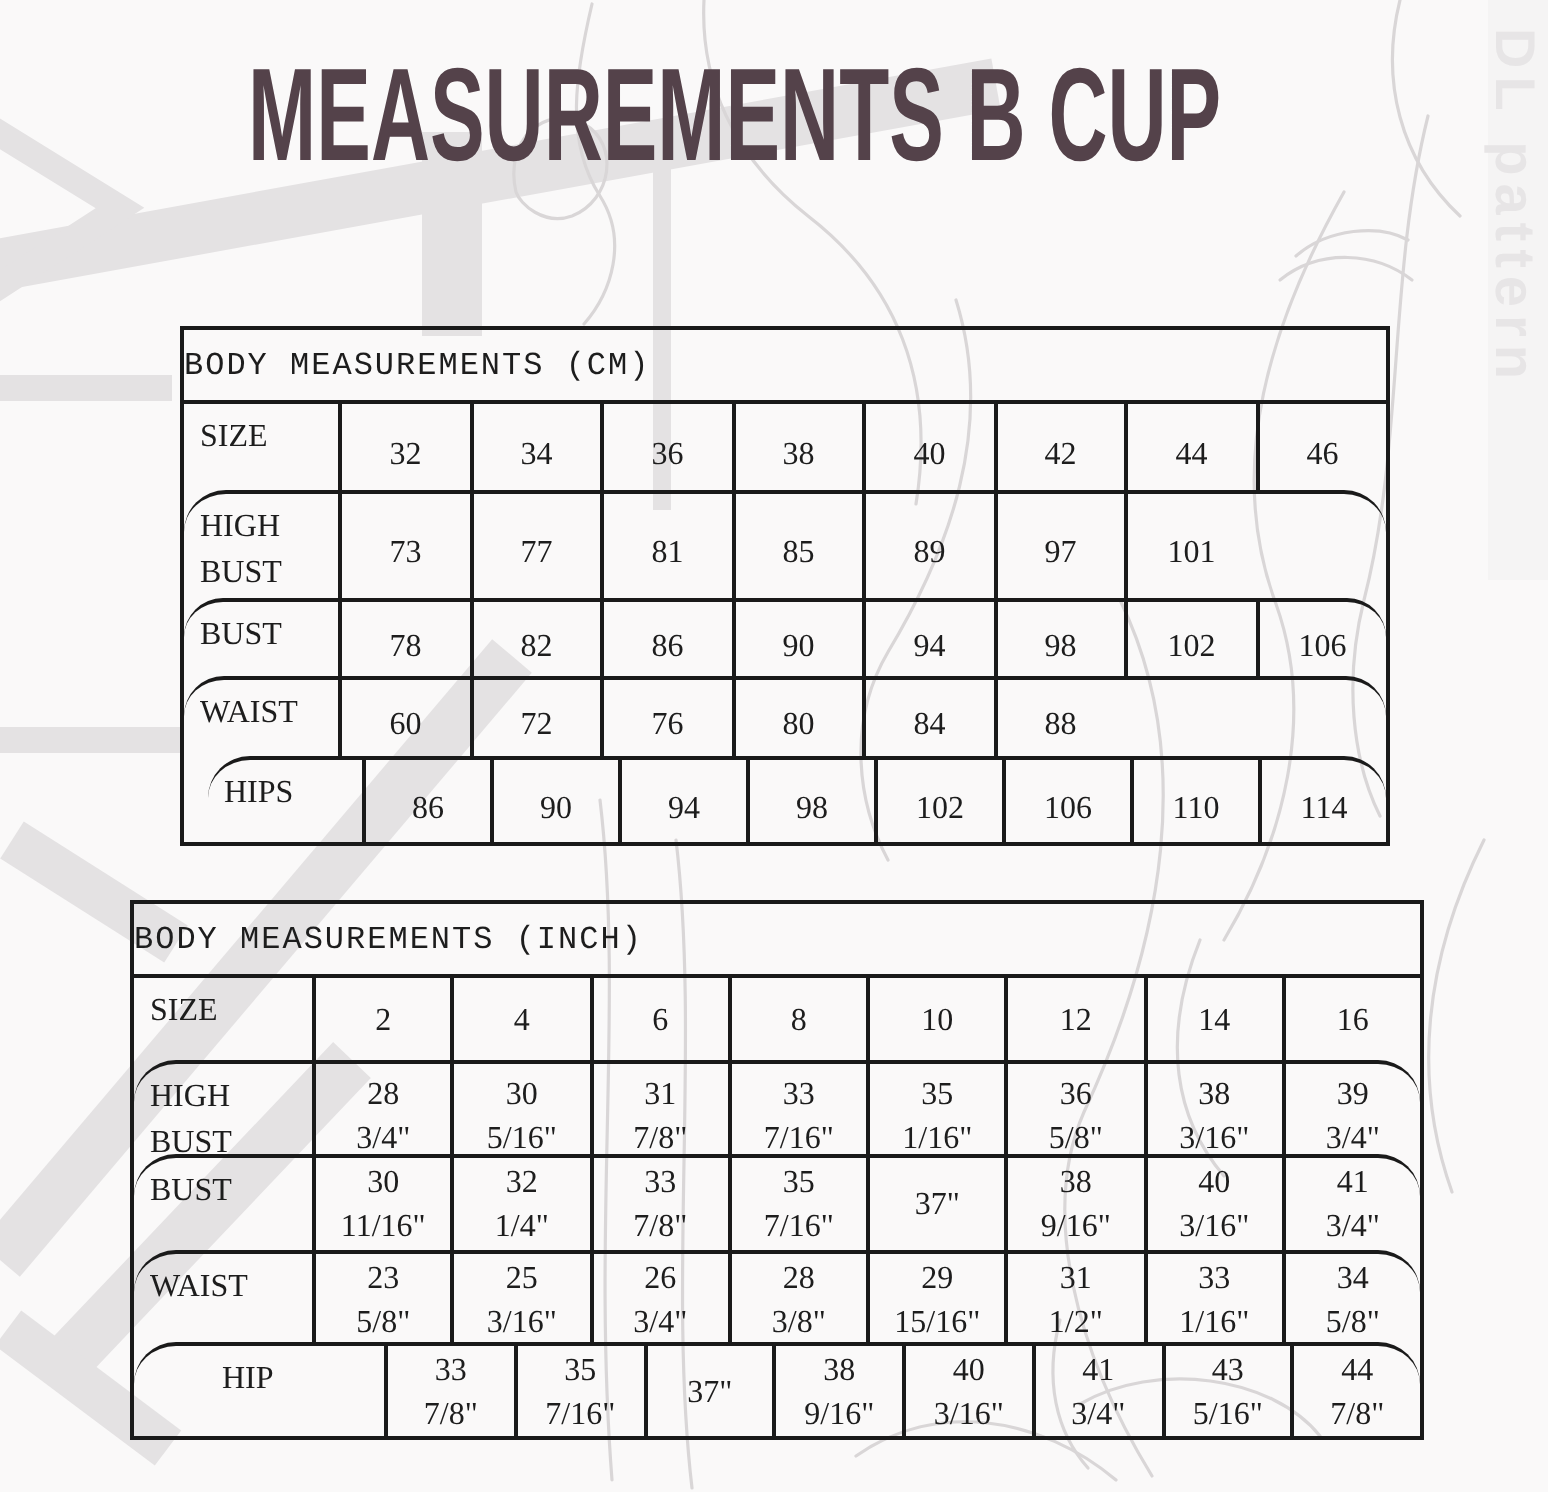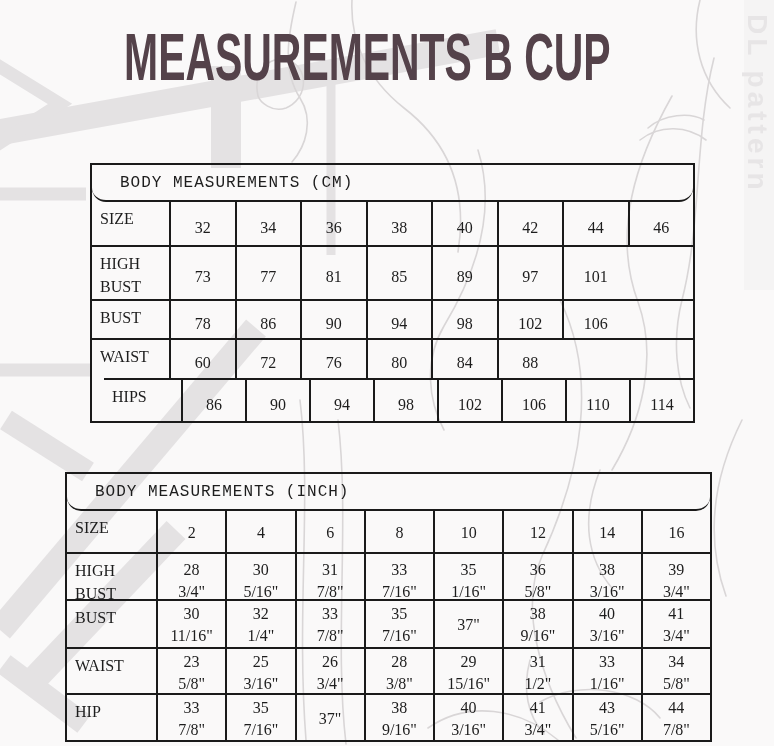--- a/index.html
+++ b/index.html
@@ -29,50 +29,50 @@
     color:#54424a;
     transform:scaleX(0.62);transform-origin:center;
     white-space:nowrap;
   }
   
   .tbl{
     position:absolute;border:2px solid #1a1a1a;color:#1d1d1d;
     background:transparent;box-sizing:border-box;
   }
   .thead{
-    display:flex;align-items:center;padding-left:28px;
+    display:flex;align-items:center;padding-left:0;
     font-size:16px;letter-spacing:1px;
-    border-bottom:2px solid #1a1a1a;box-sizing:border-box;border-radius:14px;
+    border-bottom:2px solid #1a1a1a;box-sizing:border-box;
   }
   .trow{display:grid;box-sizing:border-box;font-family:Liberation Serif, serif;}
-  .trow + .trow{border-top:2px solid #1a1a1a;}
+  .trow + .trow{border-top:2px solid #1a1a1a;border-radius:21px;}
   .cell{box-sizing:border-box;font-size:16px;}
   .cell + .cell{border-left:2px solid #1a1a1a;}
   .label{padding:5px 0 0 8px;white-space:pre-line;line-height:1.45;text-align:left;}
   .val{
     display:flex;align-items:center;justify-content:center;
     text-align:center;white-space:pre-line;line-height:1.35;padding-top:2px;
   }
   .tbl-cm{left:90px;top:163px;width:605px;}
   .tbl-cm .thead{height:37px;}
   .tbl-cm .trow{grid-template-columns:77px repeat(8,1fr);}
   .tbl-cm .trow:nth-child(2){height:43px;}
   .tbl-cm .trow:nth-child(3){height:54px;}
   .tbl-cm .trow:nth-child(4){height:39px;}
   .tbl-cm .trow:nth-child(5){height:40px;}
   .tbl-cm .trow:nth-child(6){height:43px;margin-left:12px;}
   .tbl-cm .val{padding-top:8px;}
-  .tbl-inch{left:65px;top:472px;width:647px;}
+  .tbl-inch{left:65px;top:450px;width:647px;}
   .tbl-inch .thead{height:37px;}
   .tbl-inch .trow{grid-template-columns:89px repeat(8,1fr);}
   .tbl-inch .trow:nth-child(2){height:41px;}
   .tbl-inch .trow:nth-child(3){height:47px;}
   .tbl-inch .trow:nth-child(4){height:48px;}
   .tbl-inch .trow:nth-child(5){height:46px;}
-  .tbl-inch .trow:nth-child(6){height:47px;}
+  .tbl-inch .trow:nth-child(6){height:47px;padding-left:36px;}
 </style>
 </head>
 <body>
 
 <svg class="bg-svg" viewBox="0 0 774 746" xmlns="http://www.w3.org/2000/svg">
   <g stroke="#e4e2e3" fill="none" stroke-linecap="butt">
     <path d="M -15 135 L 498 42" stroke-width="26"></path>
     <path d="M 226 66 L 226 168" stroke-width="30"></path>
     <path d="M 331 64 L 331 255" stroke-width="9"></path>
     <path d="M -8 62 L 60 104 L -8 148 Z" stroke-width="13"></path>
@@ -130,20 +130,21 @@
       <div class="cell val">77</div>
       <div class="cell val">81</div>
       <div class="cell val">85</div>
       <div class="cell val">89</div>
       <div class="cell val">97</div>
       <div class="cell val">101</div>
     </div>
     <div class="trow">
       <div class="cell label">BUST</div>
       <div class="cell val">78</div>
+      <div class="cell val">82</div>
       <div class="cell val">86</div>
       <div class="cell val">90</div>
       <div class="cell val">94</div>
       <div class="cell val">98</div>
       <div class="cell val">102</div>
       <div class="cell val">106</div>
     </div>
     <div class="trow">
       <div class="cell label">WAIST</div>
       <div class="cell val">60</div>

